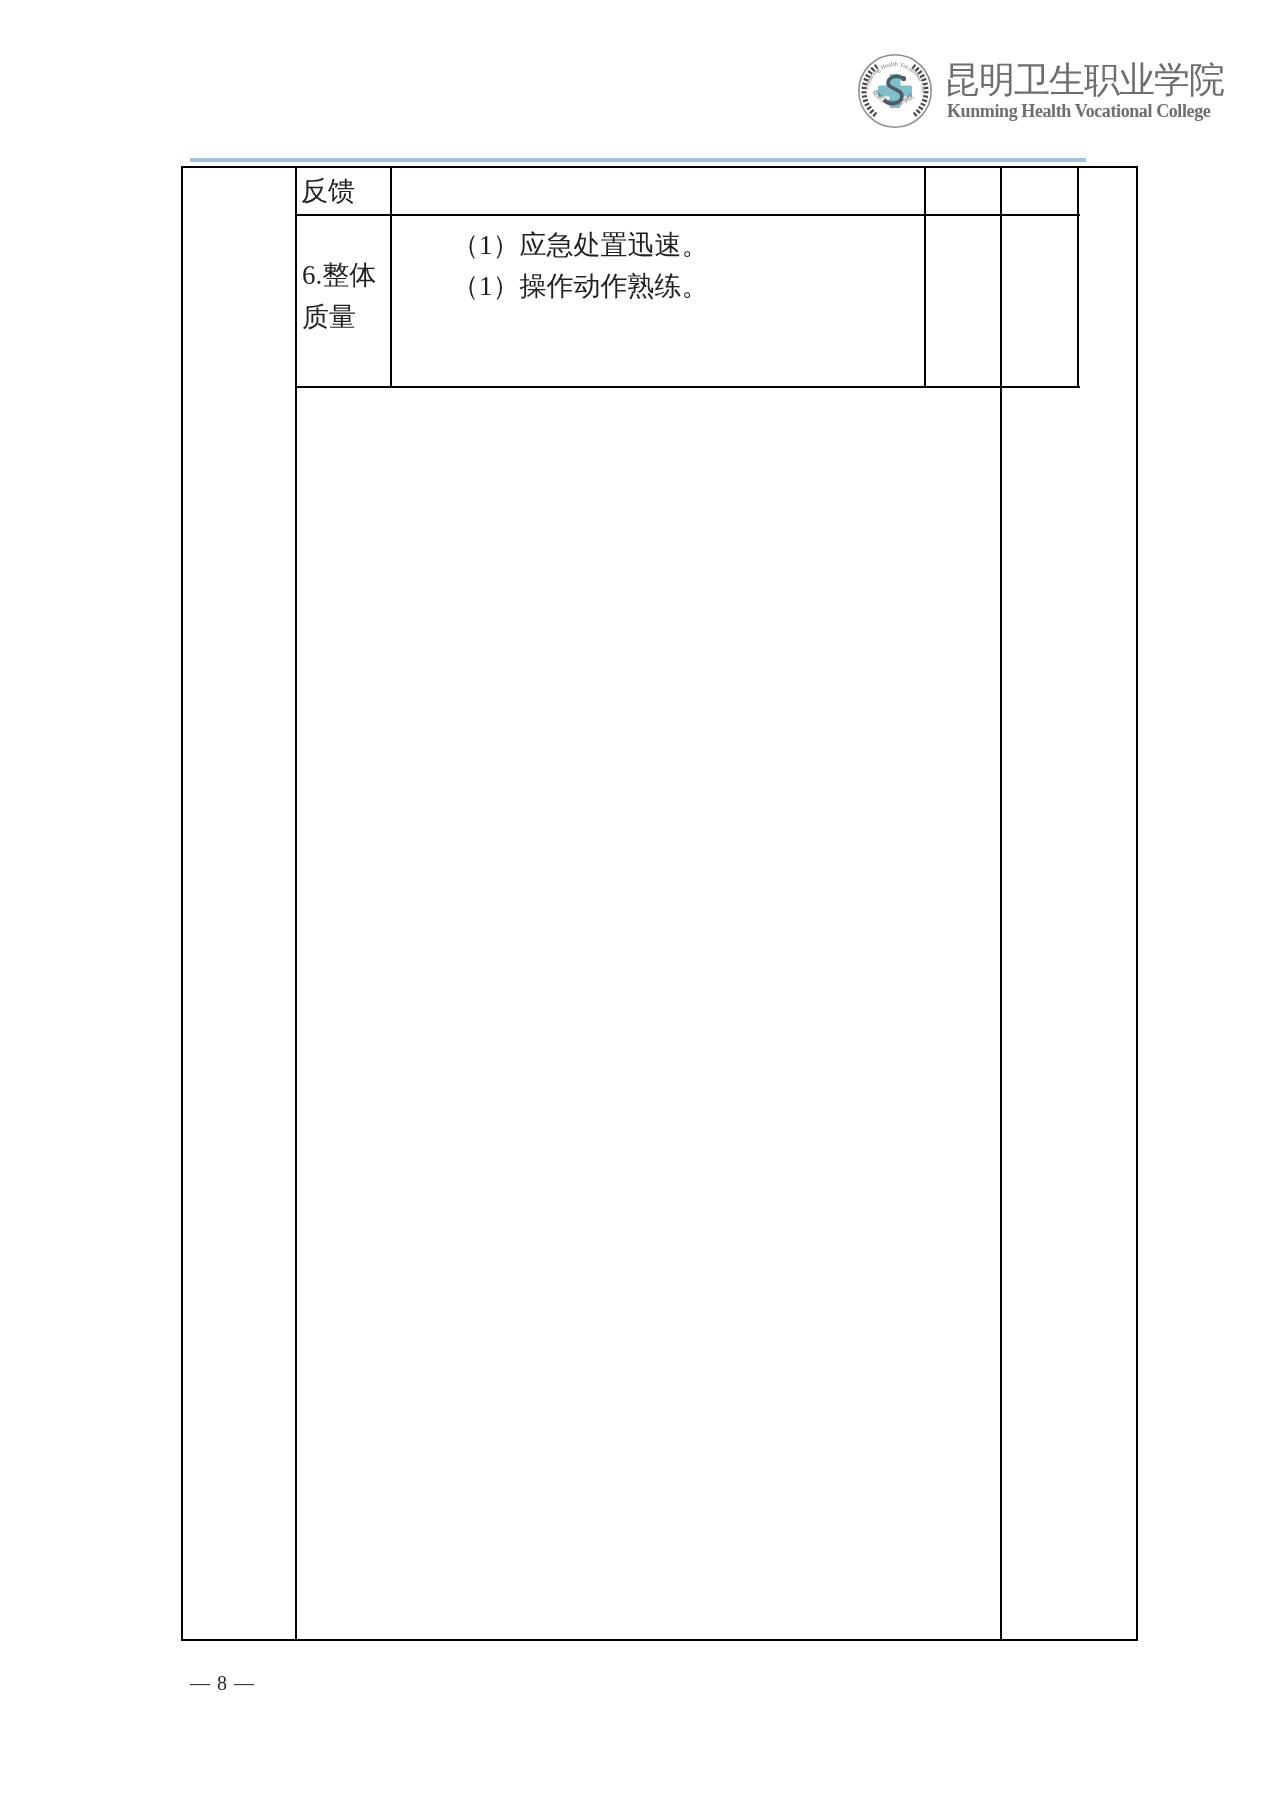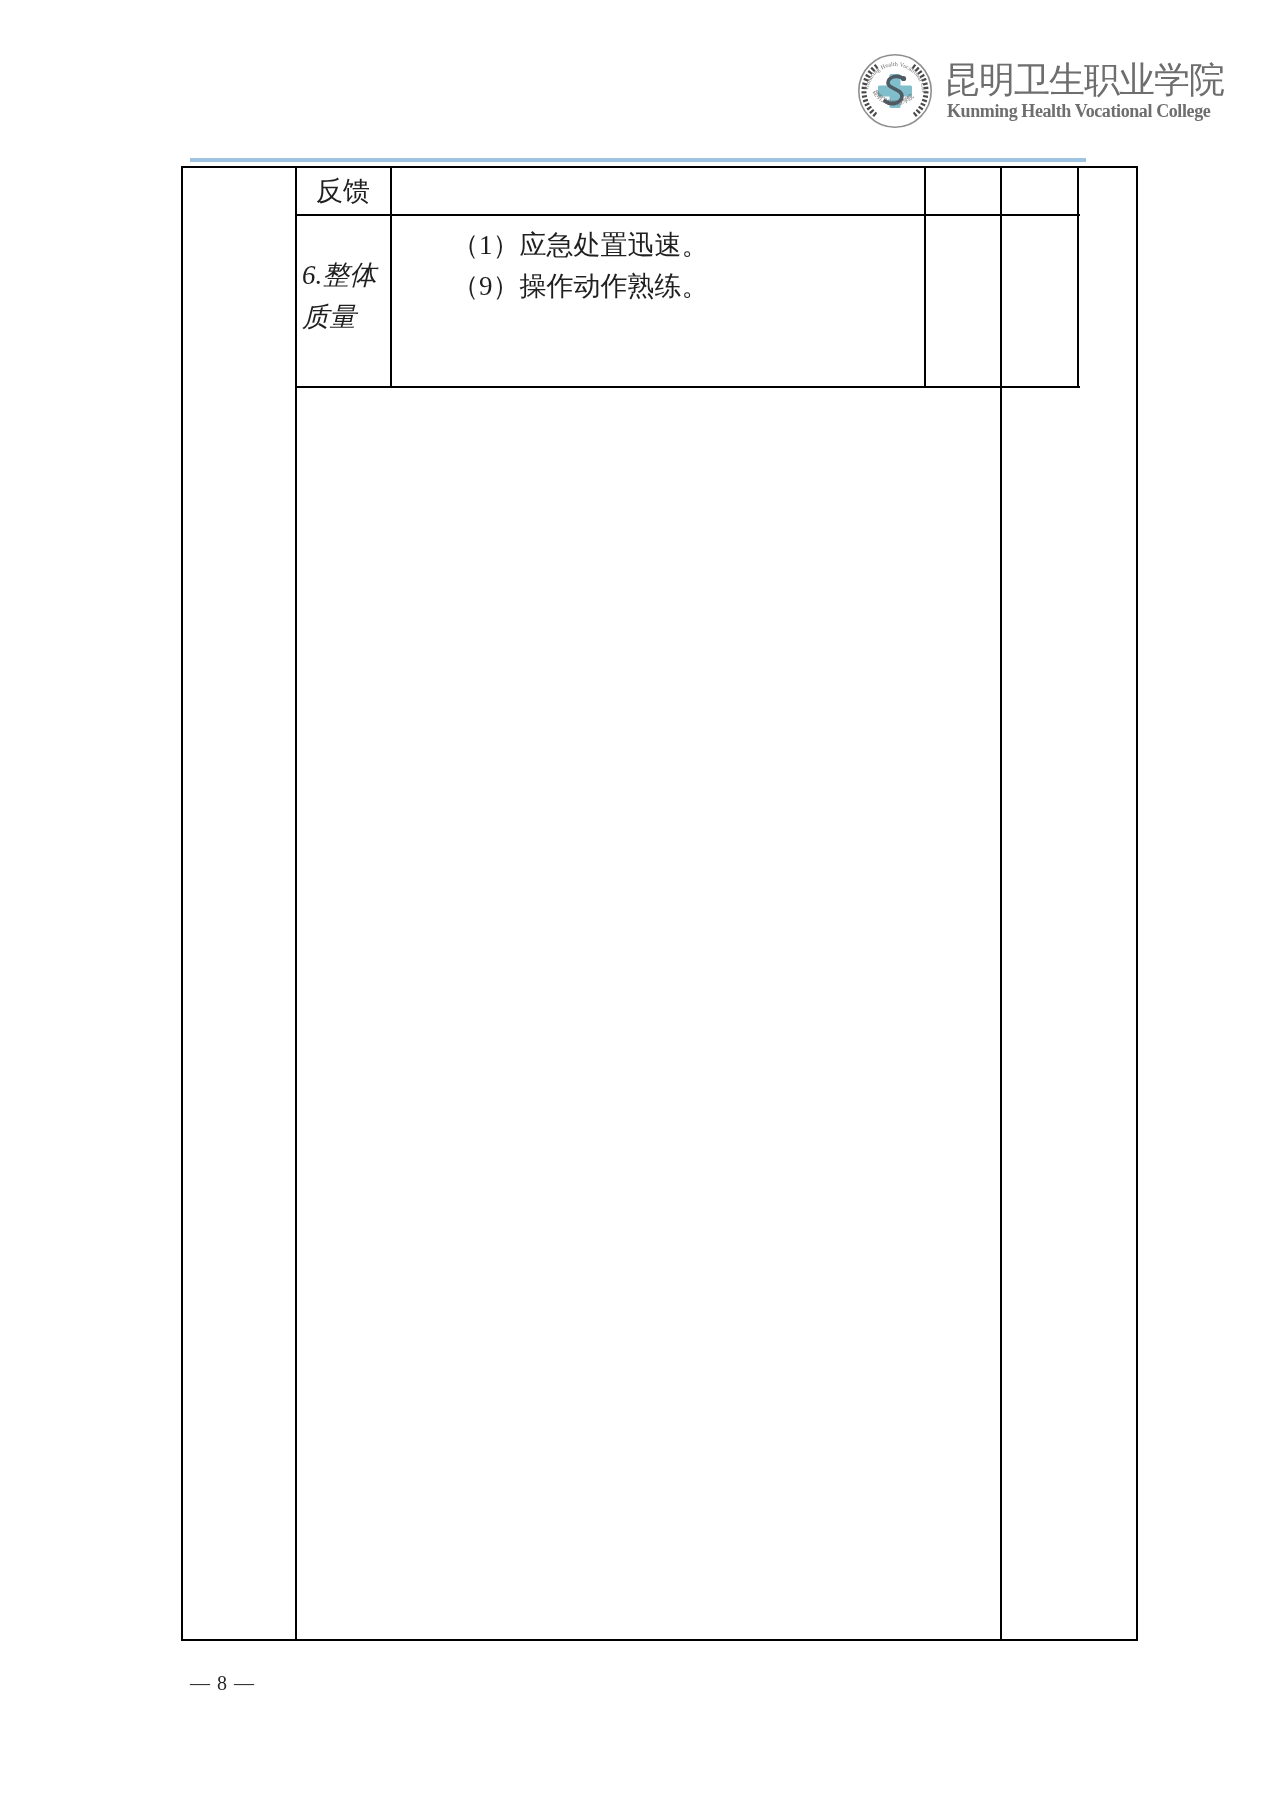--- a/index.html
+++ b/index.html
@@ -21,22 +21,22 @@
   .accent-line{
     left:190px;top:158px;width:896px;height:4px;background:#9fc3e3;
   }
   
   .hline{position:absolute;height:2px;background:#000;}
   .vline{position:absolute;width:2px;background:#000;}
   
   .celllabel{
     font-size:27px;line-height:42px;color:#1f1f1f;
   }
-  .lbl-feedback{left:316px;top:167px;width:90px;height:56px;line-height:48px;}
-  .lbl-quality{left:302px;top:254px;width:92px;font-style:italic;}
+  .lbl-feedback{left:301px;top:167px;width:90px;height:56px;line-height:48px;}
+  .lbl-quality{left:302px;top:254px;width:92px;}
   .content-block{left:398px;top:225px;width:526px;}
   .content-block p{
     margin:0;font-size:27px;line-height:41px;text-indent:54px;
     text-align:justify;text-align-last:left;color:#1f1f1f;
   }
   .page-number{
     left:190px;top:1672px;font-size:20px;color:#2a2a2a;letter-spacing:1px;
     white-space:nowrap;
   }
   .empty-cell{background:transparent;}
@@ -93,21 +93,21 @@
   <div class="vline" style="left:1077px;top:166px;height:222px;"></div>
   <div class="vline" style="left:1136px;top:166px;height:1475px;"></div>
 </div>
 
 <div class="abs celllabel lbl-feedback">反馈</div>
 
 <div class="abs celllabel lbl-quality">6.整体质量</div>
 
 <div class="abs content-block">
   <p>（1）应急处置迅速。</p>
-  <p>（9）操作动作熟练。</p>
+  <p>（1）操作动作熟练。</p>
 </div>
 
 <div class="abs empty-cell" style="left:926px;top:168px;width:74px;height:46px;"></div>
 <div class="abs empty-cell" style="left:1002px;top:168px;width:75px;height:46px;"></div>
 <div class="abs empty-cell" style="left:926px;top:216px;width:74px;height:170px;"></div>
 <div class="abs empty-cell" style="left:1002px;top:216px;width:75px;height:170px;"></div>
 <div class="abs empty-cell" style="left:1079px;top:168px;width:57px;height:1471px;"></div>
 <div class="abs empty-cell" style="left:183px;top:168px;width:112px;height:1471px;"></div>
 <div class="abs empty-cell" style="left:297px;top:388px;width:703px;height:1251px;"></div>
 

